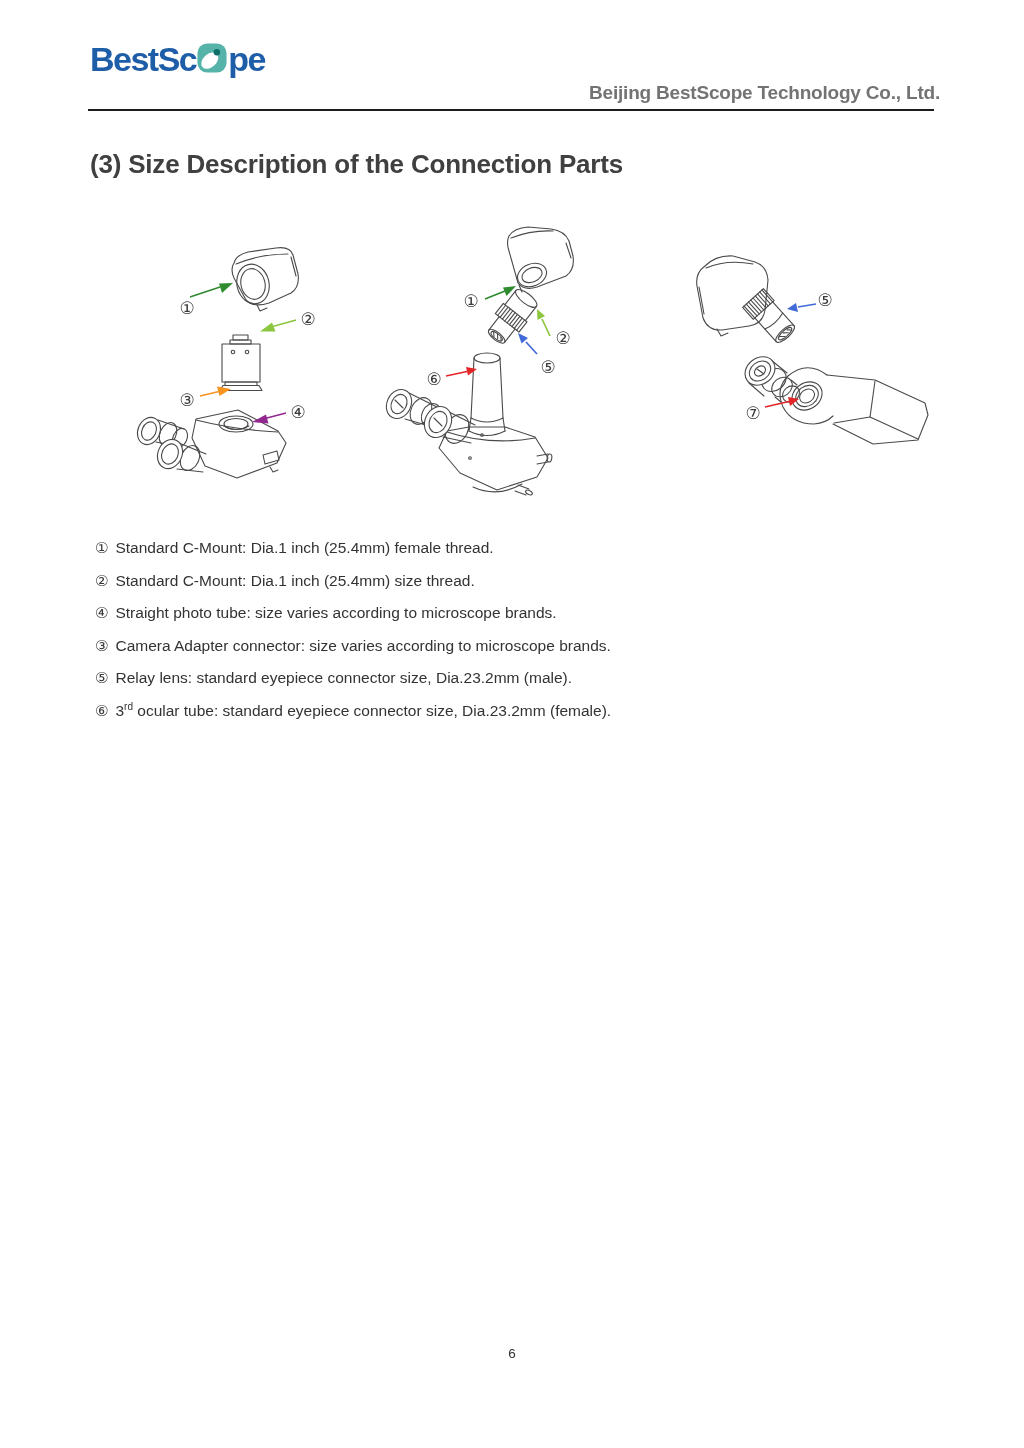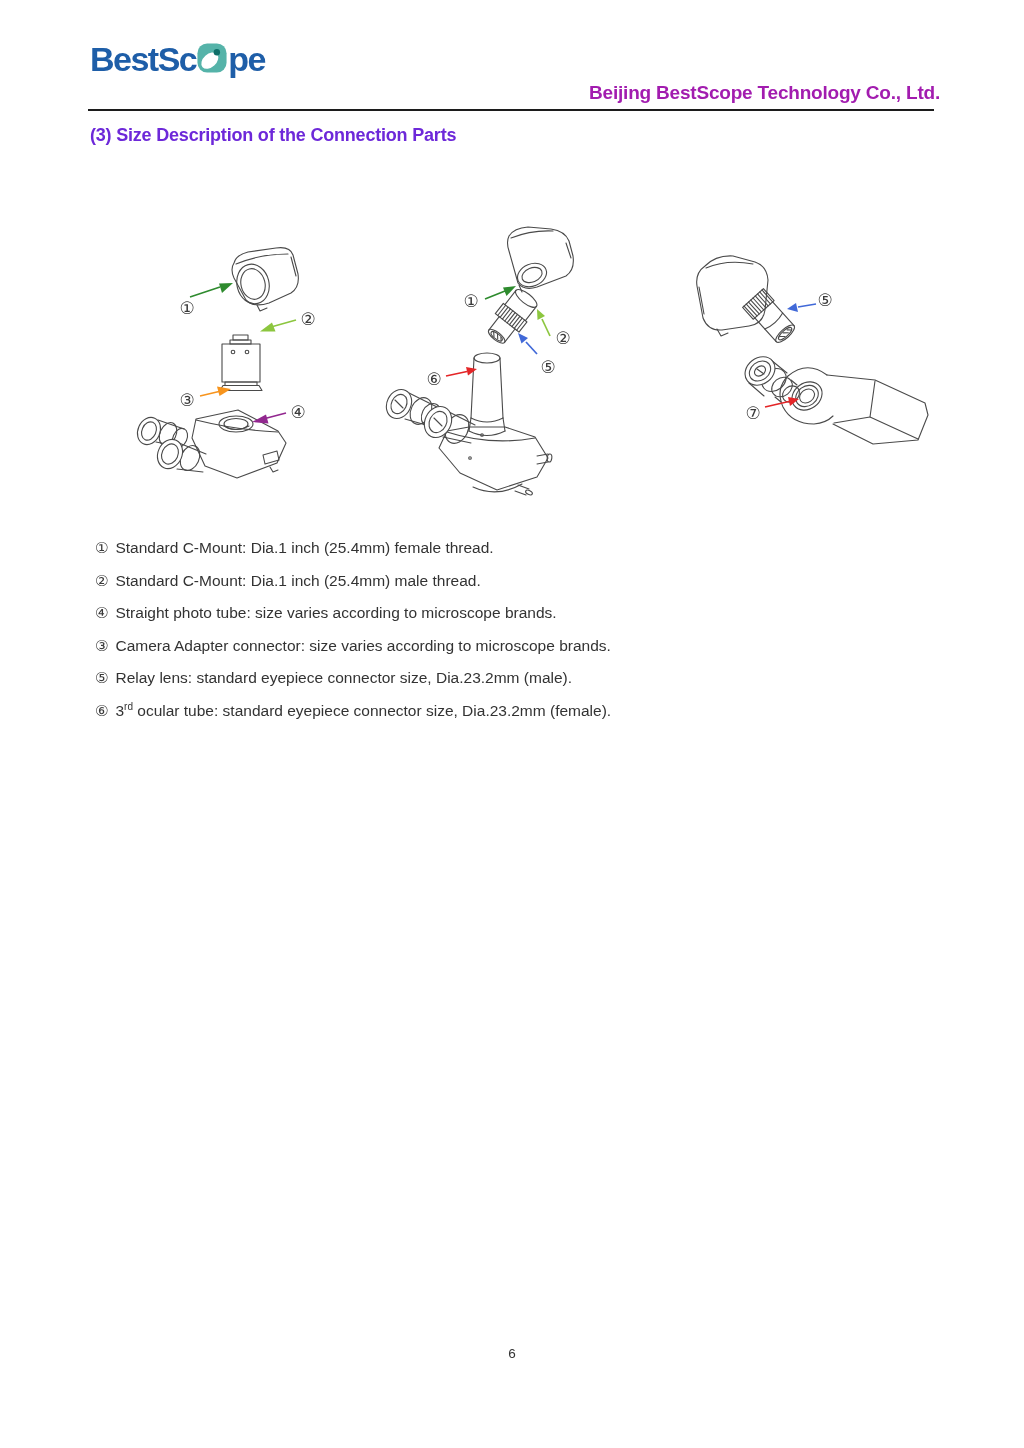--- a/index.html
+++ b/index.html
@@ -11,28 +11,28 @@
   
   .logo {
     position:absolute; left:90px; top:42px; line-height:1;
     font-weight:bold; font-size:34px; letter-spacing:-1.5px; color:#1e5ea8;
     white-space:nowrap;
     text-align:center;
   }
   .logo-o { width:30px; height:30px; vertical-align:-2px; margin:0 1px; }
   .company {
     position:absolute; right:84px; top:82px;
-    font-weight:bold; font-size:19px; color:#a21caf; letter-spacing:-0.2px;
+    font-weight:bold; font-size:19px; color:#737373; letter-spacing:-0.2px;
     white-space:nowrap;
   }
   .rule { position:absolute; left:88px; top:109px; width:846px; height:2px; background:#1c1c1c; }
   
   .title {
-    position:absolute; left:90px; top:125px;
-    font-weight:bold; font-size:18px; color:#6d28d9; letter-spacing:-0.2px;
+    position:absolute; left:90px; top:149px;
+    font-weight:bold; font-size:26px; color:#404040; letter-spacing:-0.2px;
     white-space:nowrap;
   }
   
   .fig { position:absolute; }
   #fig1 { left:120px; top:230px; }
   #fig2 { left:385px; top:215px; }
   #fig3 { left:675px; top:240px; }
   .art  { fill:none; stroke:#4a4a4a; stroke-width:1.1; stroke-linecap:round; stroke-linejoin:round; }
   .artw { fill:#ffffff; stroke:#4a4a4a; stroke-width:1.1; stroke-linecap:round; stroke-linejoin:round; }
   .arrow-line { stroke-width:1.7; }
@@ -241,21 +241,21 @@
     <g>
       <line class="arrow-line" x1="90" y1="167" x2="116" y2="161" stroke="#e42527"></line>
       <path d="M124,159 L115,166 L113,157 Z" fill="#e42527"></path>
     </g>
     <text class="fig-label" x="150" y="66">⑤</text>
     <text class="fig-label" x="78" y="179">⑦</text>
   </svg>
 
   <div class="items">
     <div class="item"><span class="marker">①</span><span><span>Standard C-Mount: Dia.1 inch (25.4mm) female thread.</span><sup></sup><span></span></span></div>
-    <div class="item"><span class="marker">②</span><span><span>Standard C-Mount: Dia.1 inch (25.4mm) male thread.</span><sup></sup><span></span></span></div>
+    <div class="item"><span class="marker">②</span><span><span>Standard C-Mount: Dia.1 inch (25.4mm) size thread.</span><sup></sup><span></span></span></div>
     <div class="item"><span class="marker">④</span><span><span>Straight photo tube: size varies according to microscope brands.</span><sup></sup><span></span></span></div>
     <div class="item"><span class="marker">③</span><span><span>Camera Adapter connector: size varies according to microscope brands.</span><sup></sup><span></span></span></div>
     <div class="item"><span class="marker">⑤</span><span><span>Relay lens: standard eyepiece connector size, Dia.23.2mm (male).</span><sup></sup><span></span></span></div>
     <div class="item"><span class="marker">⑥</span><span><span>3</span><sup>rd</sup><span> ocular tube: standard eyepiece connector size, Dia.23.2mm (female).</span></span></div>
   </div>
 
   <div class="page-num">6</div>
 
 </div>
 

